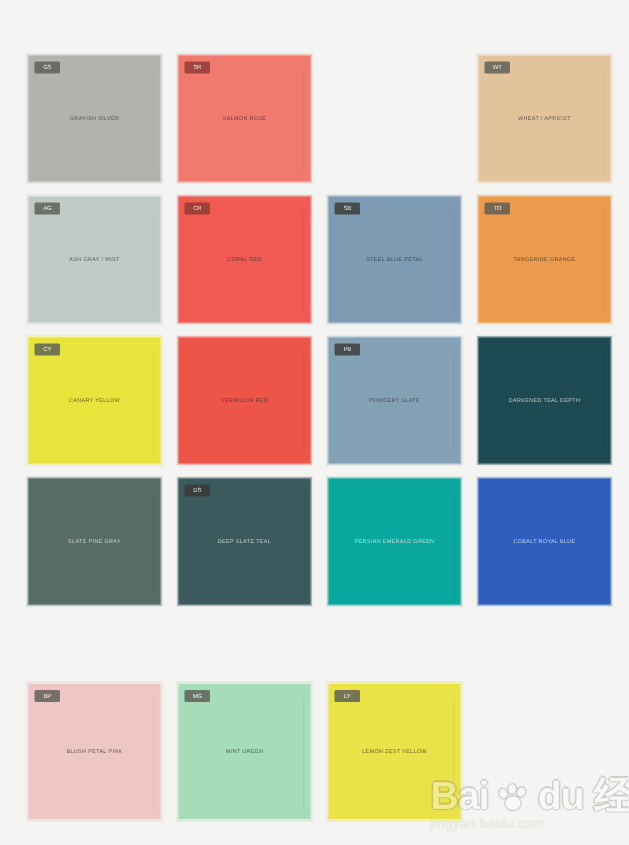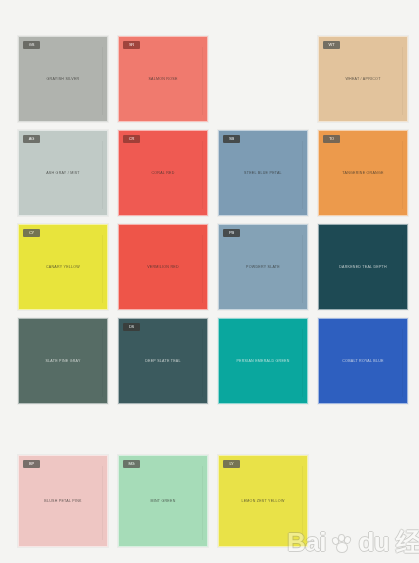--- a/index.html
+++ b/index.html
@@ -253,13 +253,14 @@
 
 <div id="watermark">
   <div class="wm-main">
     <span>Bai</span>
     <span class="wm-paw">
       <span class="p1"></span><span class="p2"></span><span class="p3"></span><span class="p4"></span>
     </span>
     <span>du</span>
     <span>经验</span>
   </div>
+  <div class="wm-sub">jingyan.baidu.com</div>
 </div>
 
 </body></html>

